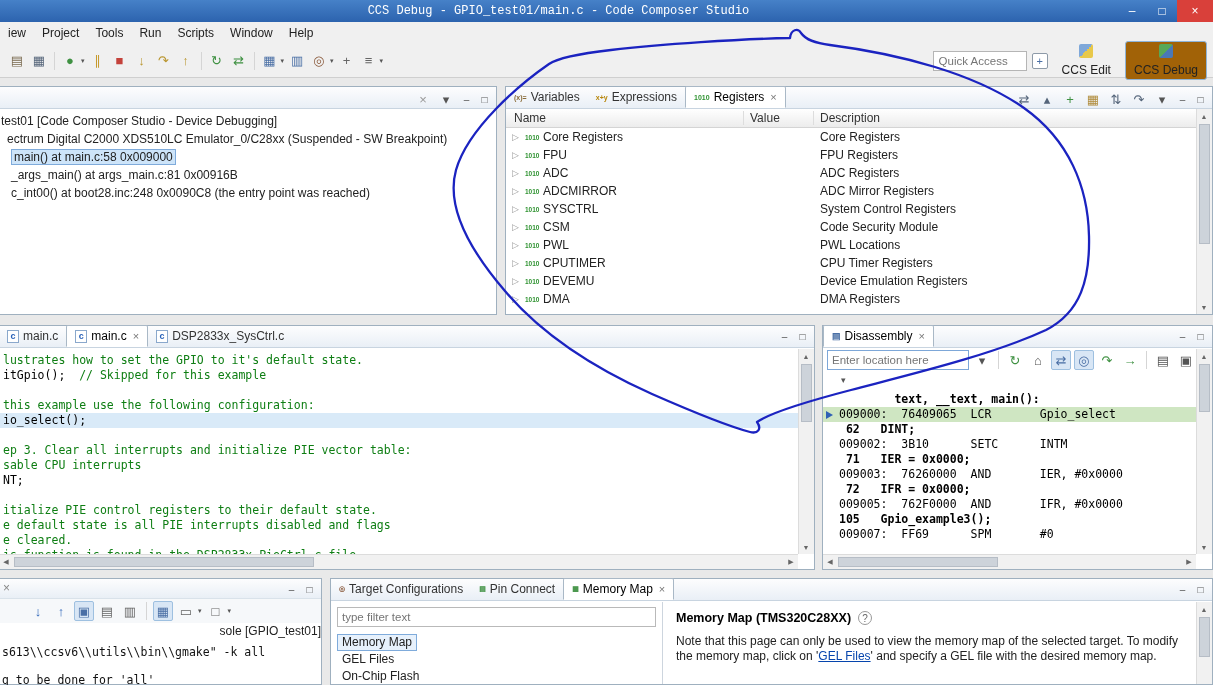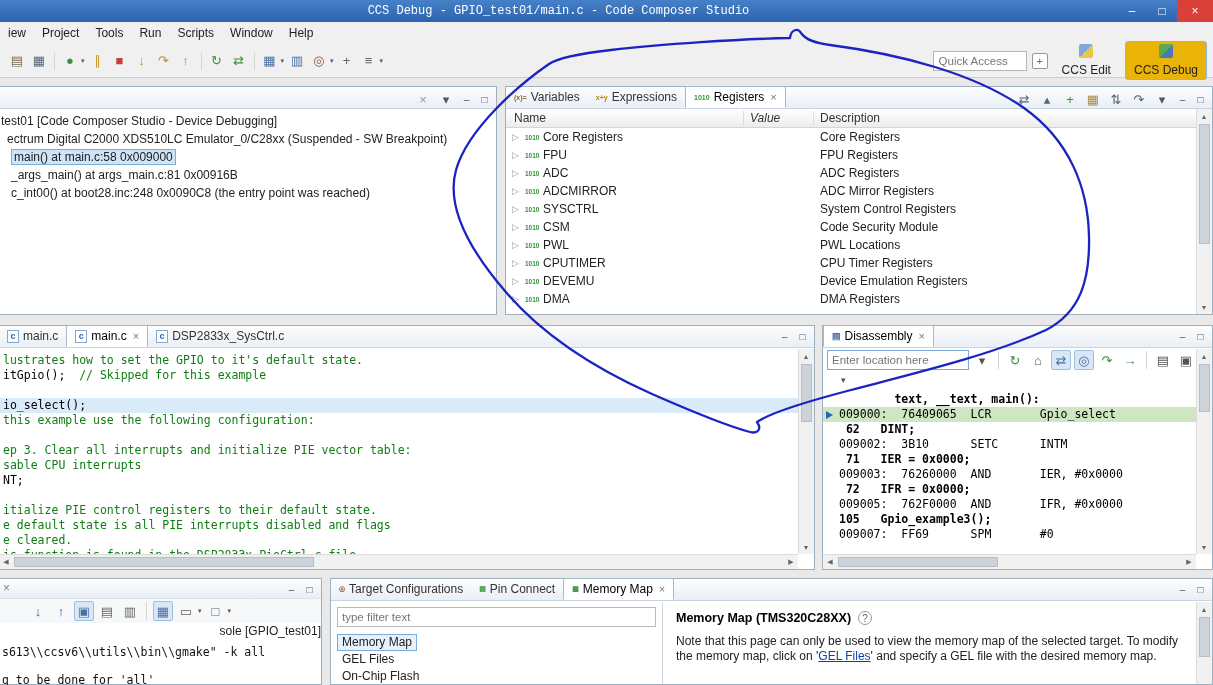--- a/index.html
+++ b/index.html
@@ -25,21 +25,21 @@
     font-size:13px; margin:0 1px; border-radius:2px; }
   .tb-icon.tog { background:#d8e6f5; border:1px solid #9ec0e0; }
   .tb-dd { font-size:7px; color:#555; margin-right:2px; }
   .tb-sep { width:1px; height:18px; background:#d5d5d5; margin:0 4px; }
   .tb-right { margin-left:auto; display:flex; align-items:center; gap:5px; }
   .qa-input { width:94px; height:20px; border:1px solid #b5b5b5; font:11.5px "Liberation Sans",sans-serif;
     padding:0 5px; color:#444; background:#fff; }
   .persp-open { width:16px; height:16px; border:1px solid #8d9aa8; border-radius:2px; display:inline-flex;
     align-items:center; justify-content:center; font-size:11px; color:#4a6fa5; background:#fff; }
   .persp { display:flex; align-items:center; gap:5px; padding:2px 8px; border-radius:3px; border:1px solid transparent;flex-direction:column; }
-  .persp.active { background:#eab308; border-color:#8fb4d8; }
+  .persp.active { background:#a16207; border-color:#8fb4d8; }
   .persp-ico { width:14px; height:14px; border-radius:2px; }
   .persp-ico.edit { background:linear-gradient(135deg,#7fa8d9 50%,#e8c84a 50%); }
   .persp-ico.debug { background:linear-gradient(135deg,#58a858 50%,#4a78b8 50%); }
 
   
   .panel { position:absolute; background:#fff; border:1px solid #9fb0bf; }
   .phead { height:22px; background:linear-gradient(#fdfdfe,#e9eff6); border-bottom:1px solid #c8d4e0;
     display:flex; align-items:flex-end; position:relative; }
   .phead-icons { position:absolute; right:3px; top:2px; display:flex; align-items:center; gap:1px; }
   .ph-ico { width:17px; height:16px; display:inline-flex; align-items:center; justify-content:center;
@@ -57,21 +57,21 @@
   #debugPanel { left:-2px; top:86px; width:499px; height:229px; }
   #dbgRows { padding-top:3px; }
   .dbg-row { height:18px; line-height:18px; white-space:nowrap; overflow:hidden; }
   .dbg-sel { background:#cde4f9; border:1px solid #7fabdb; padding:0 2px; }
 
   
   #registersPanel { left:505px; top:86px; width:708px; height:229px; }
   .reg-header { display:flex; height:19px; background:linear-gradient(#ffffff,#ececec);
     border-bottom:1px solid #d4d4d4; align-items:center; color:#333; }
   .col-name { width:238px; padding-left:8px; border-right:1px solid #ddd; }
-  .col-val { width:70px; padding-left:6px; border-right:1px solid #ddd;font-style:italic; }
+  .col-val { width:70px; padding-left:6px; border-right:1px solid #ddd; }
   .col-desc { flex:1; padding-left:6px; }
   #regRows { position:absolute; left:0; top:41px; right:16px; bottom:0; overflow:hidden; }
   .reg-row { display:flex; height:18px; align-items:center; }
   .reg-name { width:238px; display:flex; align-items:center; padding-left:6px; white-space:nowrap; overflow:hidden; }
   .expander { color:#999; font-size:9px; width:13px; }
   .reg-ico { font-size:6.5px; font-weight:bold; color:#2f9331; width:18px; }
   .reg-val { width:70px; }
   .reg-desc { flex:1; padding-left:6px; white-space:nowrap; }
 
   
@@ -370,22 +370,22 @@
         </div>
       <div class="phead-icons">
         <span class="ph-ico">–</span>
         <span class="ph-ico">□</span>
       </div>
     </div>
     <div id="codeLines">
         <div class="eline"><span class="comment">lustrates how to set the GPIO to it's default state.</span></div>
         <div class="eline"><span class="code">itGpio();</span><span class="comment">  // Skipped for this example</span></div>
         <div class="eline">&nbsp;</div>
+        <div class="eline"><span class="comment">this example use the following configuration:</span></div>
         <div class="eline hl"><span class="code">io_select();</span></div>
-        <div class="eline"><span class="comment">this example use the following configuration:</span></div>
         <div class="eline">&nbsp;</div>
         <div class="eline"><span class="comment">ep 3. Clear all interrupts and initialize PIE vector table:</span></div>
         <div class="eline"><span class="comment">sable CPU interrupts</span></div>
         <div class="eline"><span class="code">NT;</span></div>
         <div class="eline">&nbsp;</div>
         <div class="eline"><span class="comment">itialize PIE control registers to their default state.</span></div>
         <div class="eline"><span class="comment">e default state is all PIE interrupts disabled and flags</span></div>
         <div class="eline"><span class="comment">e cleared.</span></div>
         <div class="eline"><span class="comment">is function is found in the DSP2833x_PieCtrl.c file.</span></div>
       </div>

